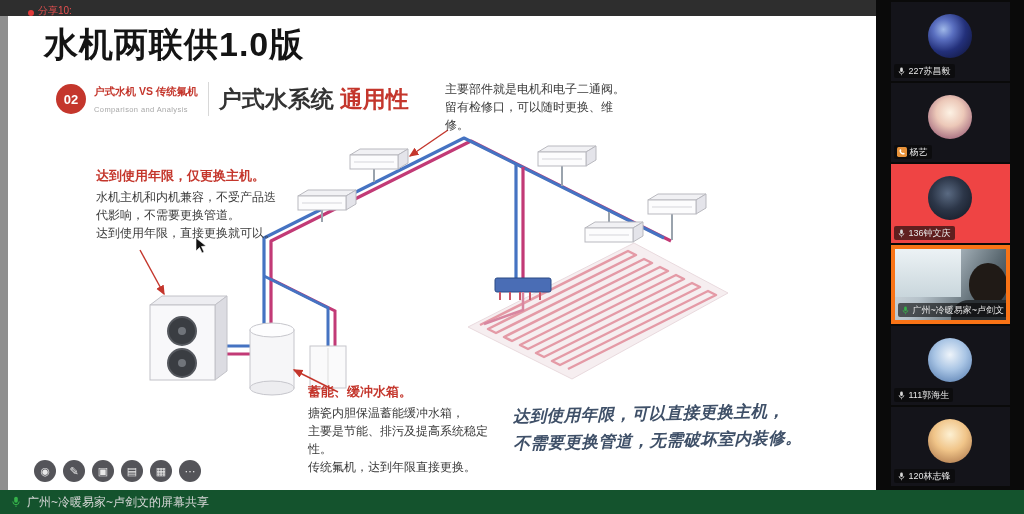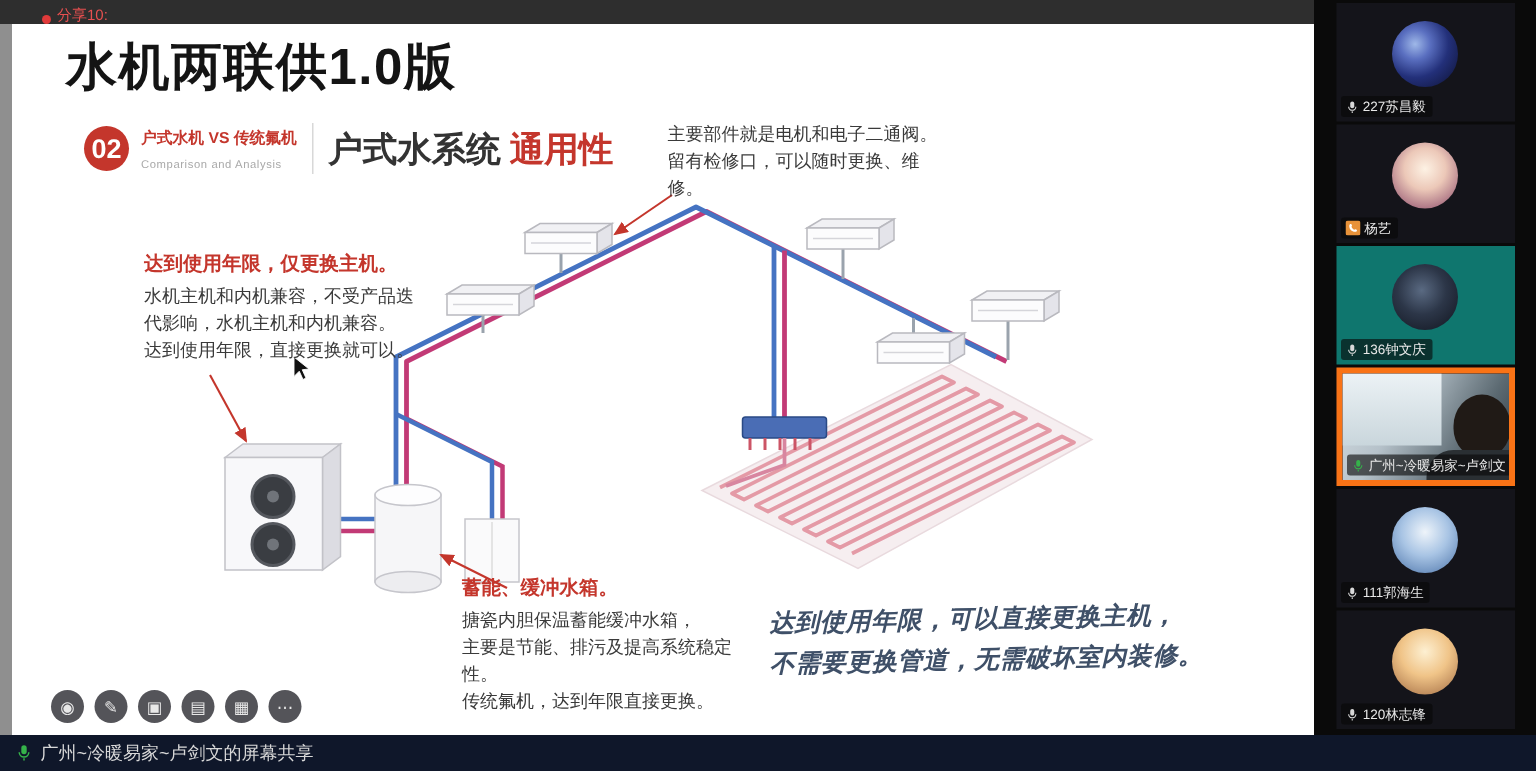--- a/index.html
+++ b/index.html
@@ -19,21 +19,21 @@
 
   
   .slide { position: absolute; left: 8px; top: 16px; width: 904px; height: 474px; background: #fff; }
   .diagram { position: absolute; left: 0; top: 0; width: 868px; height: 474px; }
 
   .slide-title { position: absolute; left: 36px; top: 6px; font-size: 34px; font-weight: bold;
                  color: #141414; letter-spacing: 1px; }
 
   .badge-row { position: absolute; left: 48px; top: 66px; display: flex; align-items: center; }
   .badge-circle { width: 30px; height: 30px; border-radius: 50%; background: #c4362c; color: #fff;
-                  font-size: 18px; font-weight: bold; display: flex; align-items: center; justify-content: center; }
+                  font-size: 13px; font-weight: bold; display: flex; align-items: center; justify-content: center; }
   .badge-lines { margin-left: 8px; }
   .badge-l1 { color: #c4362c; font-size: 10.5px; font-weight: bold; }
   .badge-l2 { color: #a8a8a8; font-size: 7.5px; letter-spacing: .4px; margin-top: 6px; }
   .vdiv { width: 1px; height: 34px; background: #d8d8d8; margin: 0 10px; }
   .heading { font-size: 23px; font-weight: bold; color: #333; }
   .heading .red { color: #c4362c; margin-left: 6px; }
 
   .note { position: absolute; font-size: 12px; color: #3a3a3a; line-height: 1.5; }
   .note .nt { font-size: 13px; font-weight: bold; color: #222; margin-bottom: 2px; }
   .note.red-title .nt { color: #c4362c; }
@@ -53,37 +53,37 @@
   
   .sidebar { position: absolute; left: 876px; top: 0; width: 148px; height: 490px; background: #0a0a0a; padding-top: 2px; }
   .tile { width: 119px; height: 79px; margin: 0 auto 2px; position: relative; background: #14141a; overflow: hidden; }
   .tile.active { border: 4px solid #f97316; }
   .avatar { position: absolute; width: 44px; height: 44px; border-radius: 50%; left: 50%; top: 12px; transform: translateX(-50%); }
   .av1 { background: radial-gradient(circle at 35% 35%, #9fb8e8 0%, #5a6fc0 25%, #23307a 55%, #0c102e 100%); }
   .av2 { background: radial-gradient(circle at 50% 40%, #fdf2e4 0%, #ecc8b8 40%, #b07a88 75%, #6a4658 100%); }
   .av3 { background: radial-gradient(circle at 45% 40%, #5a6a82 0%, #2c3648 45%, #10141e 100%); }
   .av5 { background: radial-gradient(circle at 50% 38%, #eef4fa 0%, #a8c4e4 45%, #4a72a8 100%); }
   .av6 { background: radial-gradient(circle at 50% 35%, #fdf0d2 0%, #f0c488 45%, #a06a42 100%); }
-  .t3 { background: #0f766e; }
+  .t3 { background: #ef4444; }
 
   .video-scene { position: absolute; inset: 0; background: linear-gradient(120deg, #d5dde2 0%, #b6c2ca 35%, #5c6a72 72%, #2e3840 100%); }
   .window-light { position: absolute; left: 0; top: 0; width: 66px; height: 48px; background: linear-gradient(180deg, #ecf2f5, #c9d6dc); }
   .person-head { position: absolute; width: 38px; height: 42px; border-radius: 50% 50% 46% 46%; background: #201a16; left: 74px; top: 14px; }
   .person-body { position: absolute; width: 76px; height: 28px; border-radius: 18px 18px 0 0; background: #2a2f33; left: 56px; top: 51px; }
 
   .name-tag { position: absolute; left: 3px; bottom: 3px; max-width: 136px; background: rgba(8,8,8,.62);
               border-radius: 2px; padding: 1px 4px 1px 3px; display: flex; align-items: center; gap: 3px;
               font-size: 9px; line-height: 12px; color: #e8e8e8; white-space: nowrap; }
   .mic .mf { fill: #d8d8d8; }
   .mic .ms { stroke: #d8d8d8; stroke-width: 1; fill: none; }
   .mic.green .mf { fill: #35b34a; }
   .mic.green .ms { stroke: #35b34a; }
 
   
-  .bottom-bar { position: absolute; left: 0; top: 490px; width: 1024px; height: 24px; background: #0f172a;
+  .bottom-bar { position: absolute; left: 0; top: 490px; width: 1024px; height: 24px; background: #14532d;
                 display: flex; align-items: center; gap: 5px; padding-left: 10px; }
   .bottom-bar .share-text { color: #d8d8d8; font-size: 12px; }
 </style>
 </head>
 <body>
 
 <div class="app">
 
   <div class="top-bar">
     <span class="rec-dot"></span>
@@ -201,21 +201,21 @@
 
     <div class="note note-fan">
       <div class="nl">主要部件就是电机和电子二通阀。</div>
       <div class="nl">留有检修口，可以随时更换、维</div>
       <div class="nl">修。</div>
     </div>
 
     <div class="note red-title note-host">
       <div class="nt">达到使用年限，仅更换主机。</div>
       <div class="nl">水机主机和内机兼容，不受产品迭</div>
-      <div class="nl">代影响，水机主机和内机兼容。</div>
+      <div class="nl">代影响，不需要更换管道。</div>
       <div class="nl">达到使用年限，直接更换就可以。</div>
     </div>
 
     <div class="note red-title note-tank">
       <div class="nt">蓄能、缓冲水箱。</div>
       <div class="nl">搪瓷内胆保温蓄能缓冲水箱，</div>
       <div class="nl">主要是节能、排污及提高系统稳定</div>
       <div class="nl">性。</div>
       <div class="nl">传统氟机，达到年限直接更换。</div>
     </div>

